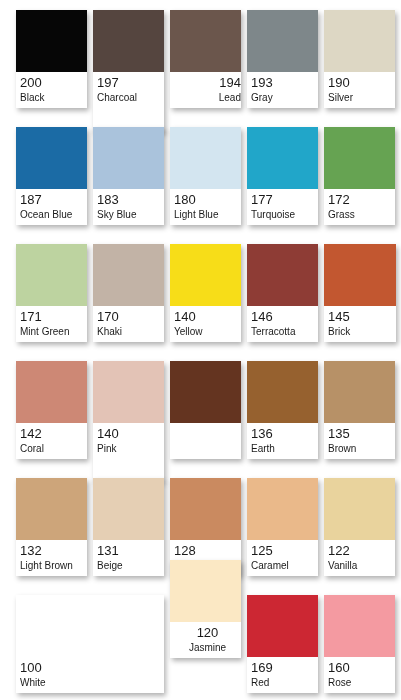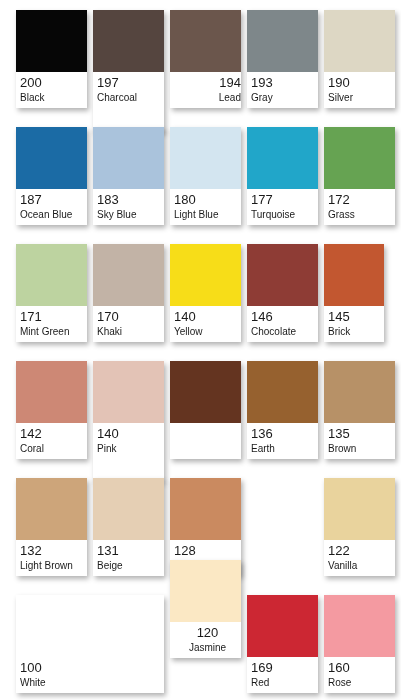--- a/index.html
+++ b/index.html
@@ -145,24 +145,24 @@
       <div class="swatch-color" style="background: rgb(247, 221, 24); height: 62px;"></div>
       <div class="swatch-label">
         <div class="swatch-code">140</div>
         <div class="swatch-name">Yellow</div>
       </div>
     </div>
     <div class="swatch-card" style="left: 247px; top: 244px; width: 71px; height: 98px;">
       <div class="swatch-color" style="background: rgb(142, 60, 53); height: 62px;"></div>
       <div class="swatch-label">
         <div class="swatch-code">146</div>
-        <div class="swatch-name">Chocolate</div>
-      </div>
-    </div>
-    <div class="swatch-card" style="left: 324px; top: 244px; width: 60px; height: 98px;">
+        <div class="swatch-name">Terracotta</div>
+      </div>
+    </div>
+    <div class="swatch-card" style="left: 324px; top: 244px; width: 72px; height: 98px;">
       <div class="swatch-color" style="background: rgb(194, 87, 48); height: 62px;"></div>
       <div class="swatch-label">
         <div class="swatch-code">145</div>
         <div class="swatch-name">Brick</div>
       </div>
     </div>
     <div class="swatch-card" style="left: 16px; top: 361px; width: 71px; height: 98px;">
       <div class="swatch-color" style="background: rgb(205, 136, 117); height: 62px;"></div>
       <div class="swatch-label">
         <div class="swatch-code">142</div>
@@ -205,20 +205,27 @@
       <div class="swatch-label">
         <div class="swatch-code">131</div>
         <div class="swatch-name">Beige</div>
       </div>
     </div>
     <div class="swatch-card" style="left: 170px; top: 478px; width: 71px; height: 98px;">
       <div class="swatch-color" style="background: rgb(202, 138, 96); height: 62px;"></div>
       <div class="swatch-label">
         <div class="swatch-code">128</div>
         <div class="swatch-name">Honey</div>
+      </div>
+    </div>
+    <div class="swatch-card" style="left: 247px; top: 478px; width: 71px; height: 98px;">
+      <div class="swatch-color" style="background: rgb(234, 185, 138); height: 62px;"></div>
+      <div class="swatch-label">
+        <div class="swatch-code">125</div>
+        <div class="swatch-name">Caramel</div>
       </div>
     </div>
     <div class="swatch-card" style="left: 324px; top: 478px; width: 71px; height: 98px;">
       <div class="swatch-color" style="background: rgb(233, 211, 157); height: 62px;"></div>
       <div class="swatch-label">
         <div class="swatch-code">122</div>
         <div class="swatch-name">Vanilla</div>
       </div>
     </div>
     <div class="swatch-card" style="left: 16px; top: 595px; width: 148px; height: 98px;">

